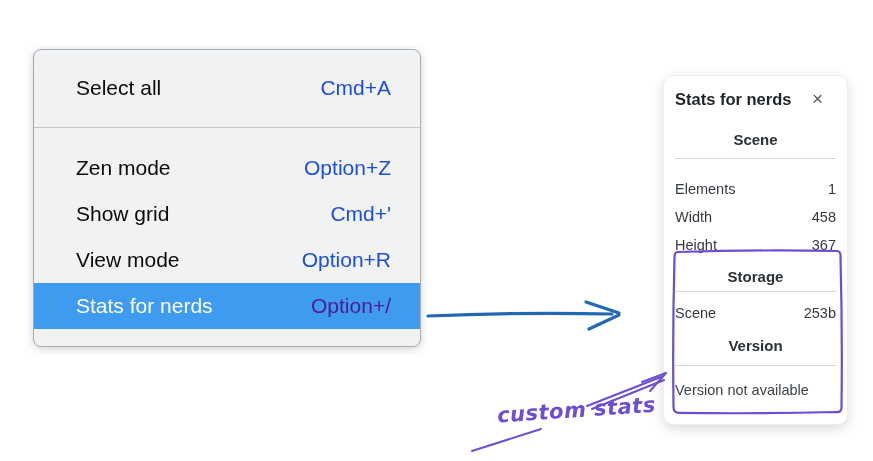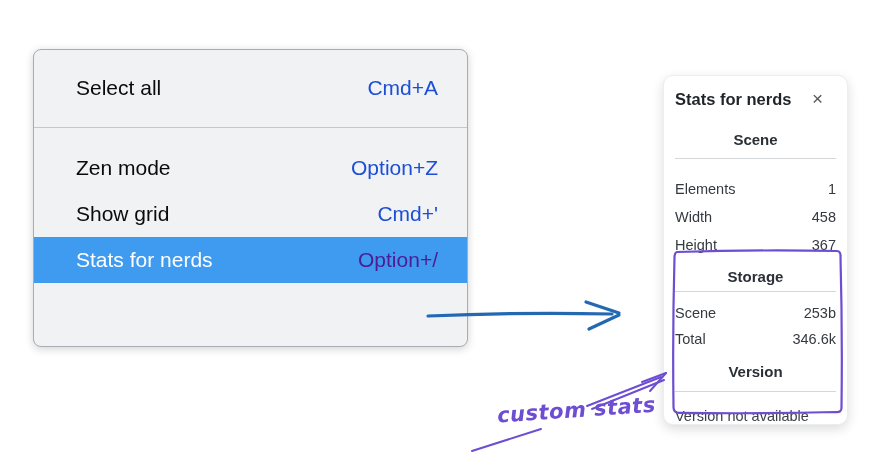--- a/index.html
+++ b/index.html
@@ -5,21 +5,21 @@
   html,body{margin:0;padding:0;}
   body{
     width:873px;height:461px;position:relative;overflow:hidden;
     background:#ffffff;
     font-family:"Liberation Sans", sans-serif;
     -webkit-font-smoothing:antialiased;
   }
 
   
   .menu{
-    position:absolute;left:33px;top:49px;width:435px;height:298px;
+    position:absolute;left:33px;top:49px;width:388px;height:298px;
     box-sizing:border-box;
     background:#f1f2f3;
     border:1px solid #a7adb4;
     border-radius:8px;
     box-shadow:0 2px 8px rgba(0,0,0,0.18);
     font-size:21px;color:#111;
     overflow:hidden;
   }
   .menu-section-1{padding:15px 0 16px 0;}
   .menu-section-2{padding:17px 0 18px 0;}
@@ -90,20 +90,24 @@
   <div class="menu-divider"></div>
   <div class="menu-section-2">
     <div class="menu-item">
       <span class="mi-label">Zen mode</span>
       <span class="mi-shortcut">Option+Z</span>
     </div>
     <div class="menu-item">
       <span class="mi-label">Show grid</span>
       <span class="mi-shortcut">Cmd+'</span>
     </div>
+    <div class="menu-item">
+      <span class="mi-label">View mode</span>
+      <span class="mi-shortcut">Option+R</span>
+    </div>
     <div class="menu-item highlighted">
       <span class="mi-label">Stats for nerds</span>
       <span class="mi-shortcut">Option+/</span>
     </div>
   </div>
 </div>
 
 <div class="stats-panel">
   <div class="sp-header">
     <span class="sp-title">Stats for nerds</span>
@@ -127,24 +131,20 @@
     </div>
   </div>
 
   <div class="sp-heading storage">Storage</div>
   <div class="sp-divider d2"></div>
   <div class="sp-rows-storage">
     <div class="sp-row">
       <span>Scene</span>
       <span>253b</span>
     </div>
-    <div class="sp-row">
-      <span>Total</span>
-      <span>346.6k</span>
-    </div>
   </div>
 
   <div class="sp-heading version">Version</div>
   <div class="sp-divider d3"></div>
   <div class="sp-note">Version not available</div>
 </div>
 
 <svg class="overlay" viewBox="0 0 873 461" xmlns="http://www.w3.org/2000/svg">
 
   <g stroke="#2368b2" stroke-width="3.2" fill="none" stroke-linecap="round">

